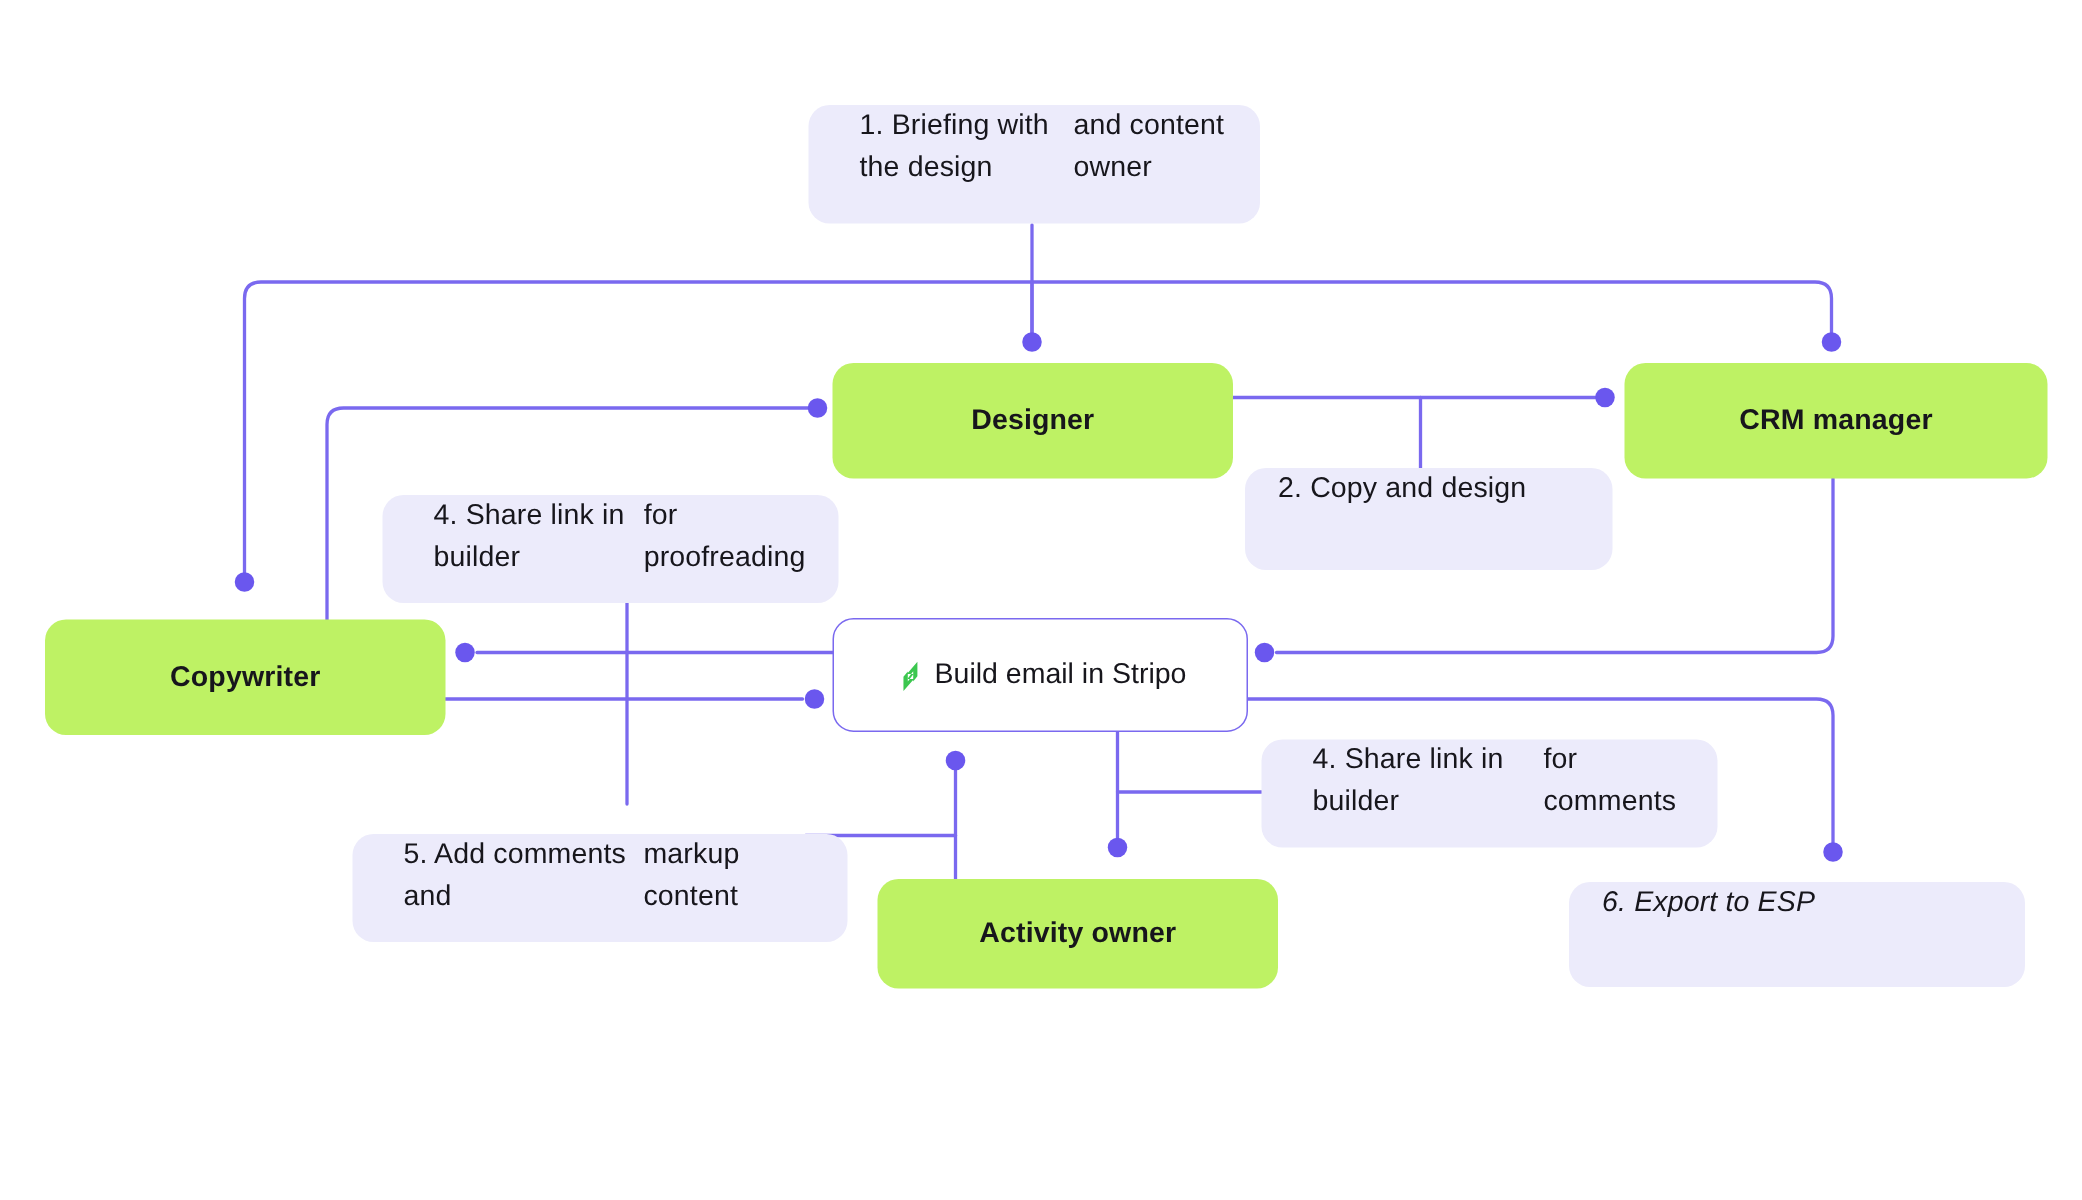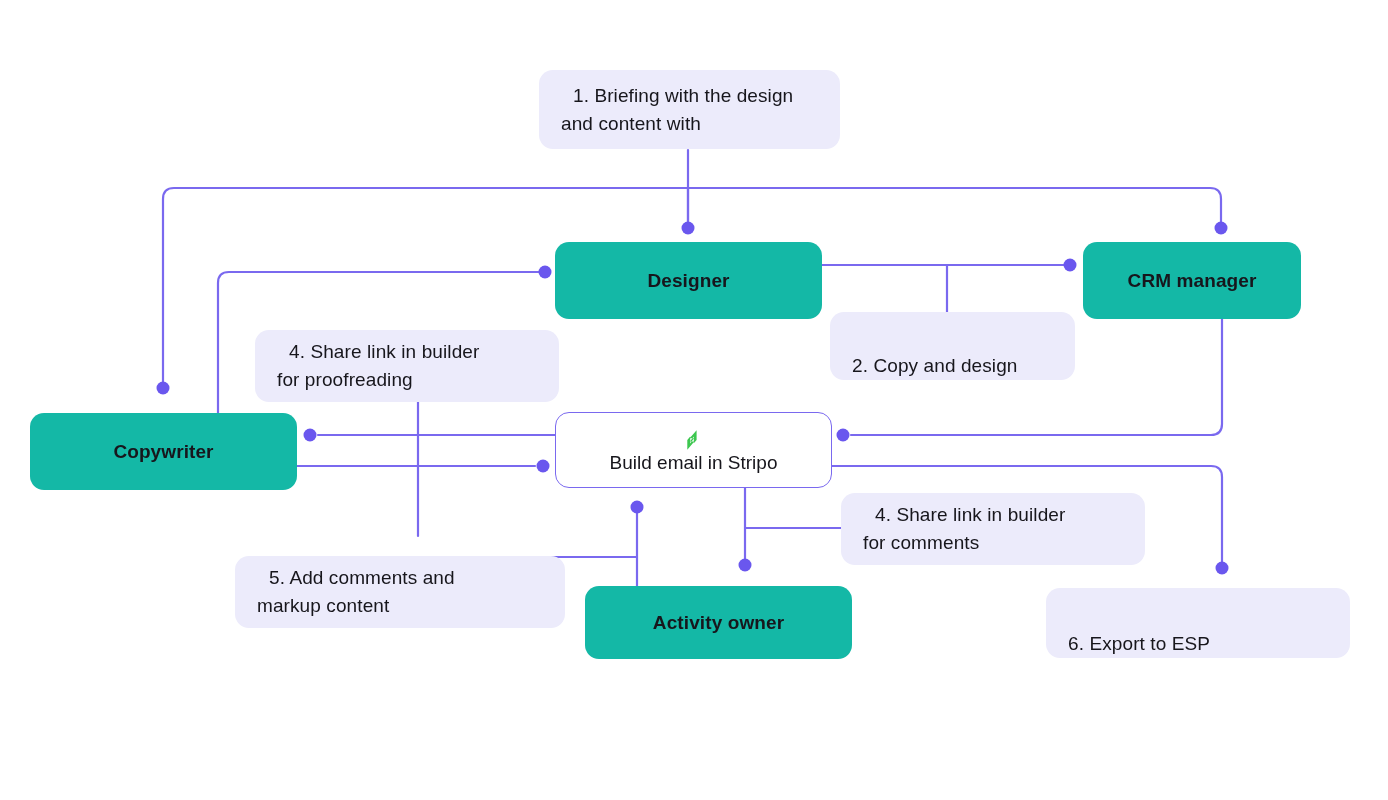--- a/index.html
+++ b/index.html
@@ -22,28 +22,28 @@
     left: 0;
     top: 0;
     width: 1388px;
     height: 800px;
     pointer-events: none;
   }
   .node {
     position: absolute;
     box-sizing: border-box;
     display: flex;
-    flex-direction: column;
+    flex-direction: row;
     align-items: center;
     justify-content: center;
     border-radius: 14px;
     color: #17161c;
   }
   .node.role {
-    background: #14b8a6;
+    background: #bef264;
     font-size: 19px;
     font-weight: 700;
     letter-spacing: 0.1px;
     text-align: right;
   }
   .node.step {
     background: #ecebfb;
     font-size: 19px;
     font-weight: 400;
     letter-spacing: 0.1px;
@@ -53,21 +53,21 @@
     line-height: 1.45;
   }
   .node.step .line1 {
     padding-left: 12px;
     display: block;
   }
   .node.step .line2 {
     display: block;
   }
   .node.step.single {
-    justify-content: flex-end;
+    justify-content: flex-start;
   }
   .node.tool {
     background: #ffffff;
     border: 1.6px solid #7a69ef;
     border-radius: 14px;
     font-size: 19px;
     font-weight: 400;
     gap: 1px;
   }
   .tool-logo {
@@ -127,28 +127,28 @@
       <circle cx="543" cy="466" r="6.5"></circle>
       <circle cx="843" cy="435" r="6.5"></circle>
       <circle cx="637" cy="507" r="6.5"></circle>
       <circle cx="745" cy="565" r="6.5"></circle>
       <circle cx="1222" cy="568" r="6.5"></circle>
     </g>
   </svg>
 
   <div class="node step" style="left:539px; top:70px; width:301px; height:79px;">
     <span class="line1">1.  Briefing with the design</span>
-    <span class="line2">and content with</span>
+    <span class="line2">and content owner</span>
   </div>
 
   <div class="node role" style="left:555px; top:242px; width:267px; height:77px;">
     <span>Designer</span>
   </div>
 
-  <div class="node role" style="left:1083px; top:242px; width:218px; height:77px;">
+  <div class="node role" style="left:1083px; top:242px; width:282px; height:77px;">
     <span>CRM manager</span>
   </div>
 
   <div class="node step single" style="left:830px; top:312px; width:245px; height:68px; align-items:flex-start;">
     <span class="line2">2.  Copy and design</span>
   </div>
 
   <div class="node step" style="left:255px; top:330px; width:304px; height:72px;">
     <span class="line1">4.  Share link in builder</span>
     <span class="line2">for proofreading</span>
@@ -172,17 +172,17 @@
 
   <div class="node step" style="left:235px; top:556px; width:330px; height:72px;">
     <span class="line1">5.  Add comments and</span>
     <span class="line2">markup content</span>
   </div>
 
   <div class="node role" style="left:555px; top:586px; width:267px; height:73px;margin-left:30px;">
     <span>Activity owner</span>
   </div>
 
-  <div class="node step single" style="left:1046px; top:588px; width:304px; height:70px; align-items:flex-start;">
+  <div class="node step single" style="left:1046px; top:588px; width:304px; height:70px; align-items:flex-start;font-style:italic;">
     <span class="line2">6.  Export to ESP</span>
   </div>
 
 </div>
 
 </body></html>

